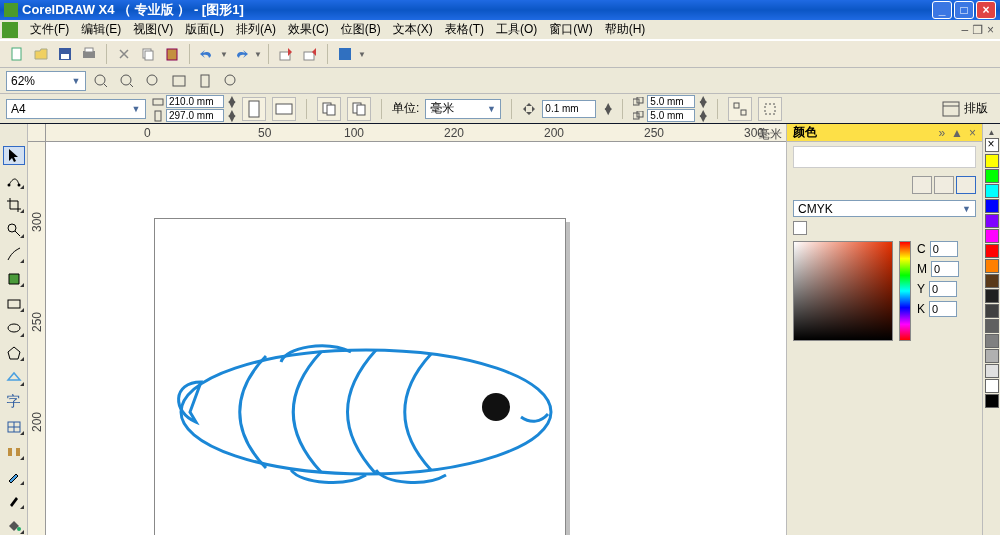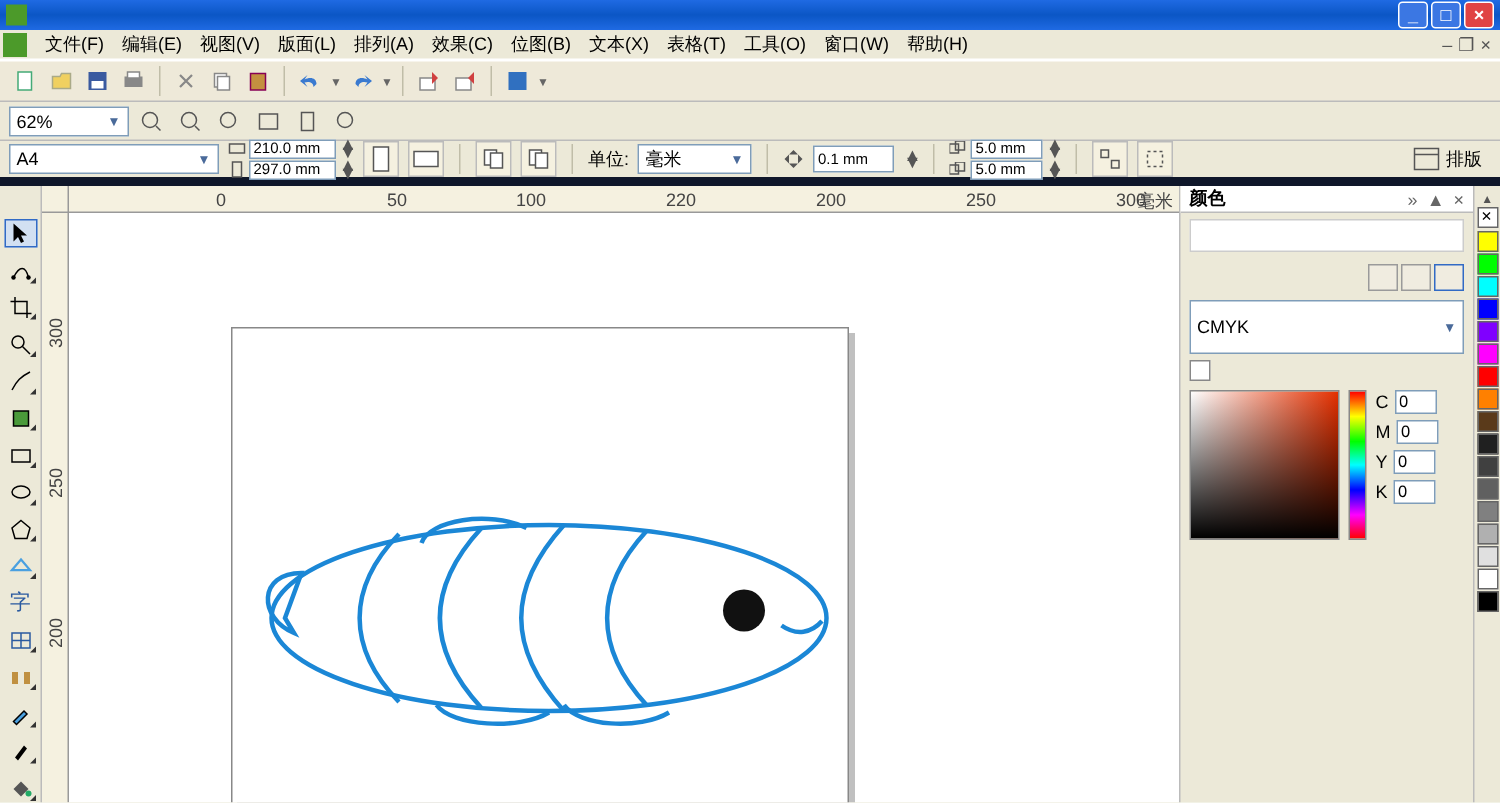--- a/index.html
+++ b/index.html
@@ -27,21 +27,21 @@
 .tb-btn { width: 22px; height: 22px; display: flex; align-items: center; justify-content: center; border: 1px solid transparent; }
 .tb-sep { width: 1px; height: 20px; background: #c0bda8; margin: 0 4px; }
 .dropdown-arrow { width: 8px; font-size: 8px; color: #666; }
 
 
 .zoomrow { height: 26px; border-bottom: 1px solid #bbb; display: flex; align-items: center; padding: 0 6px; gap: 4px; }
 .combo { height: 20px; border: 1px solid #7f9db9; background: #fff; display: flex; align-items: center; padding: 0 2px 0 4px; }
 .combo .arrow { width: 14px; text-align: center; color: #4a6a9a; font-size: 9px; }
 
 
-.propbar { height: 30px; border-bottom: 6px solid #0f172a; display: flex; align-items: center; padding: 0 6px; gap: 6px; }
+.propbar { height: 30px; border-bottom: 1px solid #0f172a; display: flex; align-items: center; padding: 0 6px; gap: 6px; }
 .propbar .dim-group { display: flex; flex-direction: column; gap: 1px; }
 .propbar .dim-row { display: flex; align-items: center; gap: 2px; }
 .mini-input { width: 58px; height: 13px; border: 1px solid #7f9db9; background: #fff; font-size: 10px; padding-left: 2px; }
 .spin { width: 10px; display: flex; flex-direction: column; line-height: 5px; font-size: 7px; color: #555; }
 .propbar .label { font-size: 12px; }
 .prop-btn { width: 24px; height: 24px; border: 1px solid #bbb; background: #f5f1e0; display: flex; align-items: center; justify-content: center; }
 .right-layout { margin-left: auto; display: flex; align-items: center; gap: 4px; padding-right: 6px; }
 
 
 .main { display: flex; height: calc(535px - 20px - 20px - 28px - 26px - 30px); }
@@ -57,27 +57,27 @@
 .ruler-v { position: absolute; top: 18px; left: 0; width: 18px; bottom: 0; background: #f5f1e0; border-right: 1px solid #999; font-size: 9px; color: #444; }
 .ruler-v .vtick { position: absolute; left: 2px; writing-mode: vertical-rl; transform: rotate(180deg); }
 .ruler-corner { position: absolute; top: 0; left: 0; width: 18px; height: 18px; background: #f5f1e0; border-right: 1px solid #999; border-bottom: 1px solid #999; }
 .canvas-area { position: absolute; top: 18px; left: 18px; right: 0; bottom: 0; background: #fff; }
 .page-shadow { position: absolute; top: 80px; left: 112px; width: 412px; height: 600px; background: #c0c0c0; }
 .page { position: absolute; top: 76px; left: 108px; width: 412px; height: 600px; background: #fff; border: 1px solid #888; }
 .fish { position: absolute; top: 170px; left: 120px; }
 
 
 .docker { width: 196px; background: #ece9d8; border-left: 1px solid #bbb; display: flex; flex-direction: column; }
-.docker-header { height: 18px; background: #ffffff; border-bottom: 1px solid #bbb; display: flex; align-items: center; padding: 0 6px; font-weight: bold; }
+.docker-header { height: 18px; background: #fde047; border-bottom: 1px solid #bbb; display: flex; align-items: center; padding: 0 6px; font-weight: bold; }
 .docker-header .hdr-ctrl { margin-left: auto; display: flex; gap: 6px; color: #666; font-weight: normal; }
 .docker-tabs { display: flex; justify-content: flex-end; gap: 2px; padding: 4px 6px; }
 .docker-tab { width: 20px; height: 18px; border: 1px solid #9a9a9a; background: #f0ece0; }
 .docker-tab.active { border-color: #316ac5; }
 .docker-row { padding: 2px 6px; }
-.colormodel { width: 100%; height: 36px; border: 1px solid #7f9db9; background: #fff; display: flex; align-items: center; padding: 0 4px; }
+.colormodel { width: 100%; height: 17px; border: 1px solid #7f9db9; background: #fff; display: flex; align-items: center; padding: 0 4px; }
 .colormodel .arrow { margin-left: auto; color: #4a6a9a; font-size: 9px; }
 .picker-area { display: flex; gap: 6px; padding: 4px 6px; }
 .picker-square { width: 100px; height: 100px; background: linear-gradient(to top, #000, transparent), linear-gradient(to right, #fff, #e53000); border: 1px solid #888; }
 .hue-bar { width: 12px; height: 100px; background: linear-gradient(to bottom, #f00, #ff0 17%, #0f0 34%, #0ff 50%, #00f 67%, #f0f 84%, #f00); border: 1px solid #888; }
 .cmyk-inputs { display: flex; flex-direction: column; gap: 4px; }
 .cmyk-inputs .row { display: flex; align-items: center; gap: 4px; }
 .cmyk-inputs input { width: 28px; height: 16px; border: 1px solid #7f9db9; font-size: 11px; padding-left: 2px; }
 .swatch-empty { width: 14px; height: 14px; border: 1px solid #888; background: #fff; position: relative; }
 .docker-buttons { padding: 6px; display: flex; gap: 8px; align-items: center; }
 .docker-buttons .lockicon { width: 18px; height: 18px; border: 1px solid #aaa; display: flex; align-items: center; justify-content: center; }
@@ -90,20 +90,21 @@
 .palette .sw.nofill { background: #fff; position: relative; }
 .palette .sw.nofill::after { content: "×"; position: absolute; top: -2px; left: 2px; color: #000; font-size: 12px; }
 
 svg.icon { width: 16px; height: 16px; }
 </style>
 </head>
 <body>
 
 <div class="titlebar">
   <div class="icon"></div>
+  <div class="title">CorelDRAW X4 （ 专业版 ） - [图形1]</div>
   <div class="spacer"></div>
   <div class="winbtn btn-min">_</div>
   <div class="winbtn btn-max">□</div>
   <div class="winbtn btn-close">×</div>
 </div>
 
 <div class="menubar">
   <div class="appicon"></div>
   <div class="menuitem">文件(F)</div>
   <div class="menuitem">编辑(E)</div>

